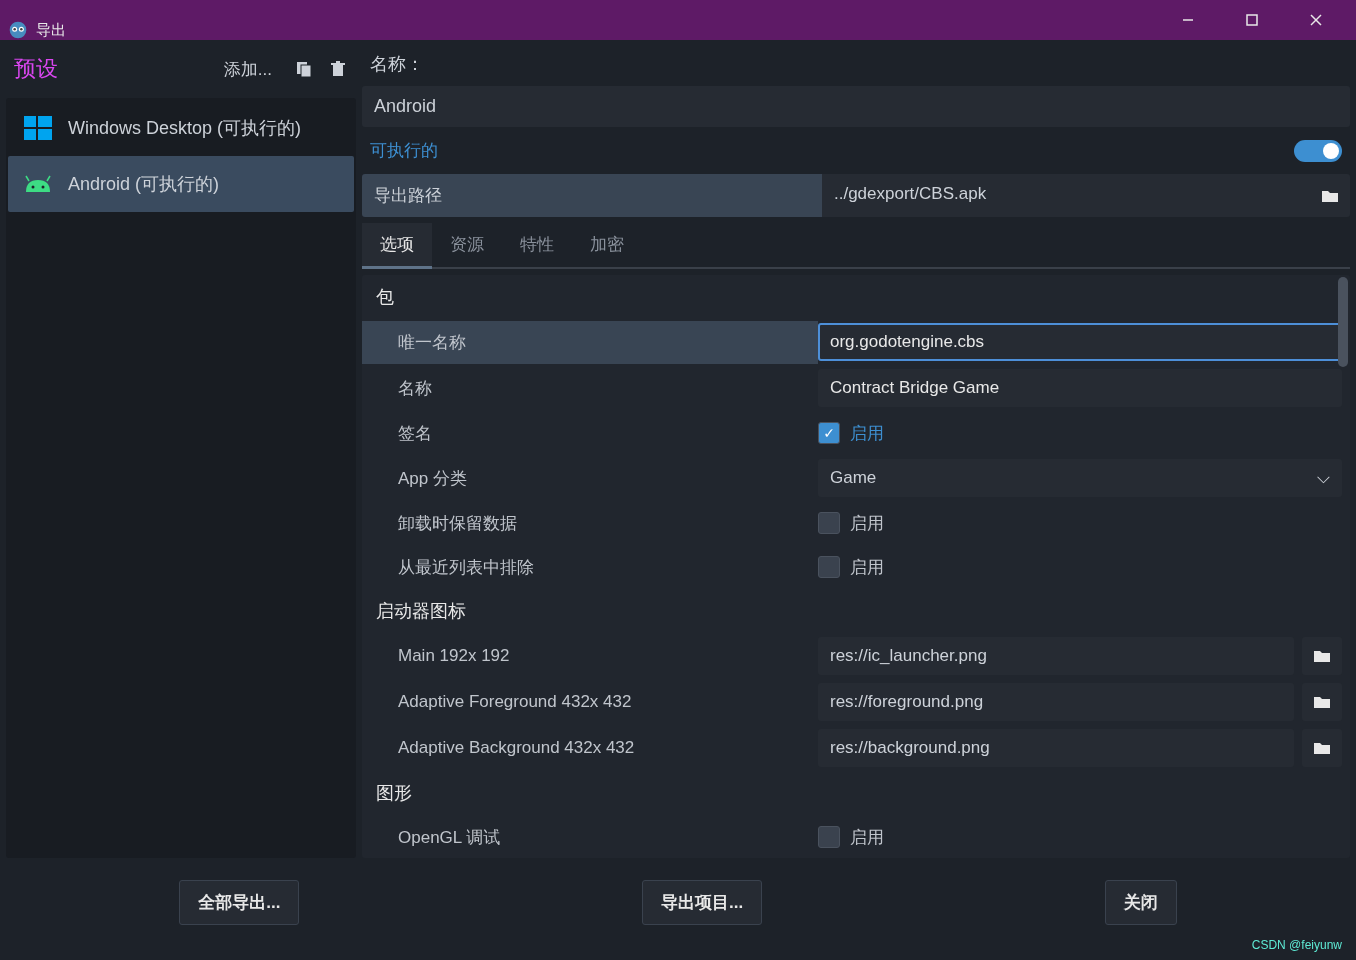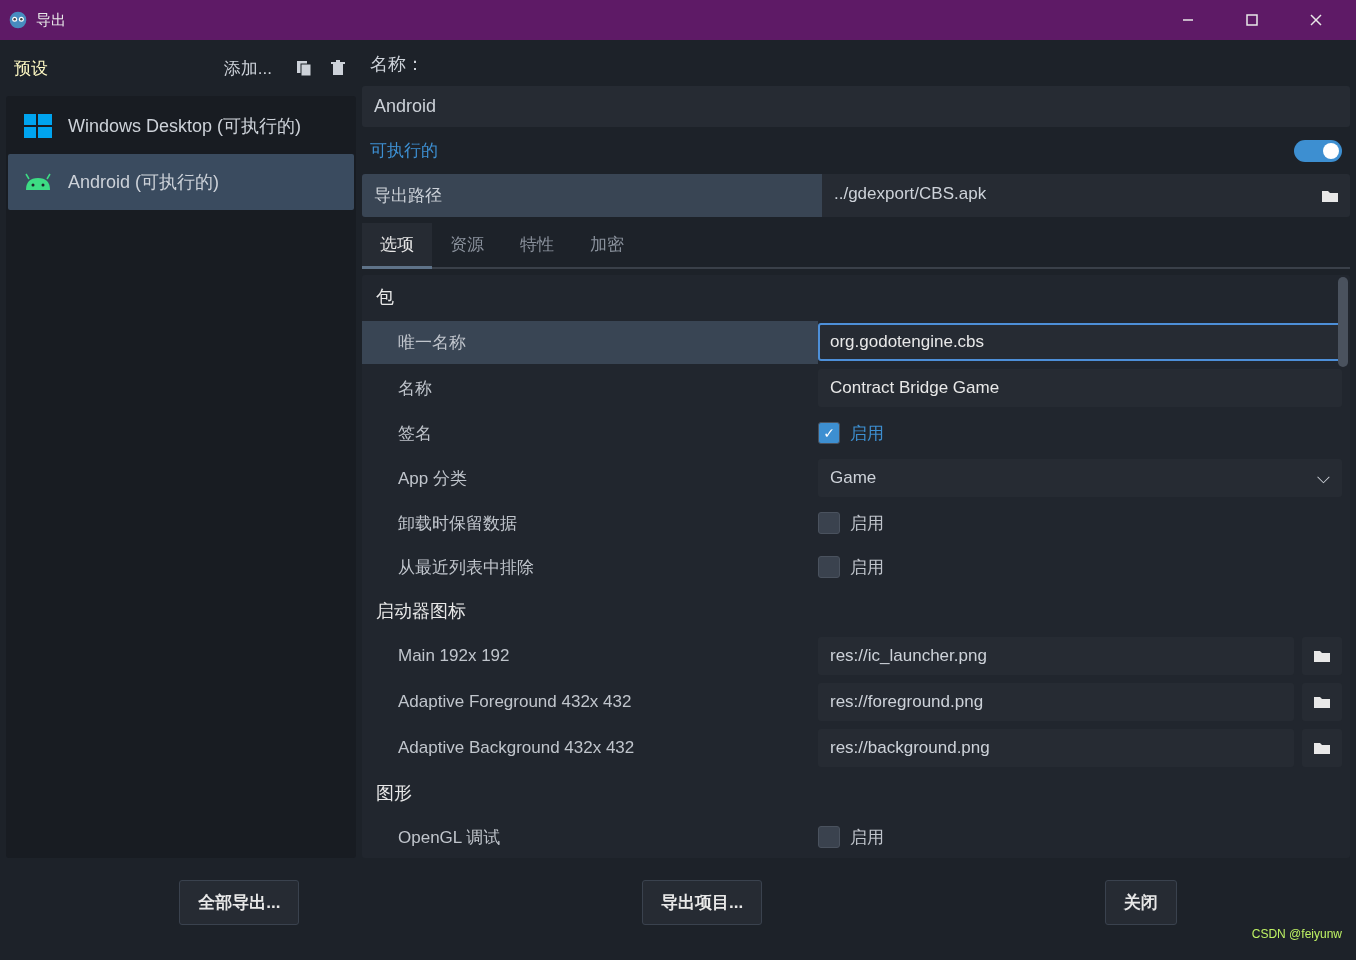--- a/index.html
+++ b/index.html
@@ -1,25 +1,25 @@
 <!DOCTYPE html>
 <html><head>
 <meta charset="utf-8">
 <style>
 * { margin: 0; padding: 0; box-sizing: border-box; font-family: -apple-system, "Segoe UI", sans-serif; }
 body { width: 1356px; height: 960px; background: #1d2229; color: #cdd2d9; overflow: hidden; position: relative; }
-.titlebar { height: 40px; background: #5e1a66; display: flex; align-items: center; padding: 0 8px; }
+.titlebar { height: 40px; background: #5e1a66; display: flex; align-items: flex-end; padding: 0 8px; }
 .titlebar-icon { width: 20px; height: 20px; margin-right: 8px; }
 .titlebar-text { font-size: 15px; color: #e8e8e8; flex: 1; }
 .win-controls { display: flex; gap: 24px; padding-right: 12px; }
 .win-btn { width: 40px; height: 40px; display: flex; align-items: center; justify-content: center; color: #e8e8e8; cursor: pointer; }
 .content { display: flex; height: 824px; padding: 6px; gap: 6px; }
 .left-panel { width: 350px; display: flex; flex-direction: column; }
 .left-header { display: flex; align-items: center; padding: 8px 4px 14px 8px; }
-.left-title { font-size: 17px; color: #fef9c3; flex: 1; }
+.left-title { font-size: 22px; color: #d946ef; flex: 1; }
 .add-link { color: #cdd2d9; font-size: 17px; margin-right: 12px; cursor: pointer; }
 .icon-btn { width: 28px; height: 28px; display: flex; align-items: center; justify-content: center; cursor: pointer; color: #cdd2d9; margin-left: 6px; }
 .preset-list { background: #181c22; flex: 1; border-radius: 3px; padding: 2px; }
 .preset-item { display: flex; align-items: center; padding: 10px 12px; font-size: 18px; cursor: pointer; border-radius: 2px; }
 .preset-item.selected { background: #3a4b5f; }
 .preset-icon { width: 36px; height: 36px; margin-right: 12px; display: flex; align-items: center; justify-content: center; }
 .right-panel { flex: 1; display: flex; flex-direction: column; gap: 6px; overflow: hidden; }
 .name-row { padding: 6px 8px 4px 8px; font-size: 18px; }
 .name-input { background: #262b33; padding: 10px 12px; font-size: 18px; border-radius: 3px; }
 .runnable-row { display: flex; align-items: flex-end; padding: 6px 8px; }
@@ -46,21 +46,21 @@
 .checkbox.checked { background: #3d8fd1; display: flex; align-items: center; justify-content: center; color: #fff; font-size: 14px; }
 .check-label { font-size: 17px; color: #c0c5cc; }
 .check-label.accent { color: #3d8fd1; }
 .select { background: #262b33; padding: 9px 12px; font-size: 17px; border-radius: 3px; display: flex; align-items: center; justify-content: space-between; cursor: pointer; }
 .file-row { display: flex; gap: 8px; }
 .file-input { background: #262b33; padding: 9px 12px; font-size: 17px; border-radius: 3px; flex: 1; }
 .file-browse { background: #262b33; width: 40px; display: flex; align-items: center; justify-content: center; border-radius: 3px; cursor: pointer; }
 .scrollbar { position: absolute; right: 2px; top: 2px; width: 10px; height: 90px; background: #4a525e; border-radius: 5px; }
 .bottom-bar { display: flex; justify-content: space-around; align-items: center; padding: 16px 8px; }
 .btn { background: #262b33; padding: 10px 18px; font-size: 17px; color: #e8e8e8; border-radius: 3px; cursor: pointer; border: 1px solid #3a424e; font-weight: bold; }
-.watermark { position: absolute; right: 14px; bottom: 19px; font-size: 12px; color: #bef264; }
+.watermark { position: absolute; right: 14px; bottom: 8px; font-size: 12px; color: #5eead4; }
 .folder-svg { fill: #e8e8e8; width: 18px; height: 14px; }
 </style>
 </head>
 <body>
 
 <div class="titlebar">
   <span class="titlebar-icon">
     <svg viewBox="0 0 24 24">
         <circle cx="12" cy="12" r="10" fill="#478cbf"></circle>
         <circle cx="8" cy="11" r="3" fill="#fff"></circle>

